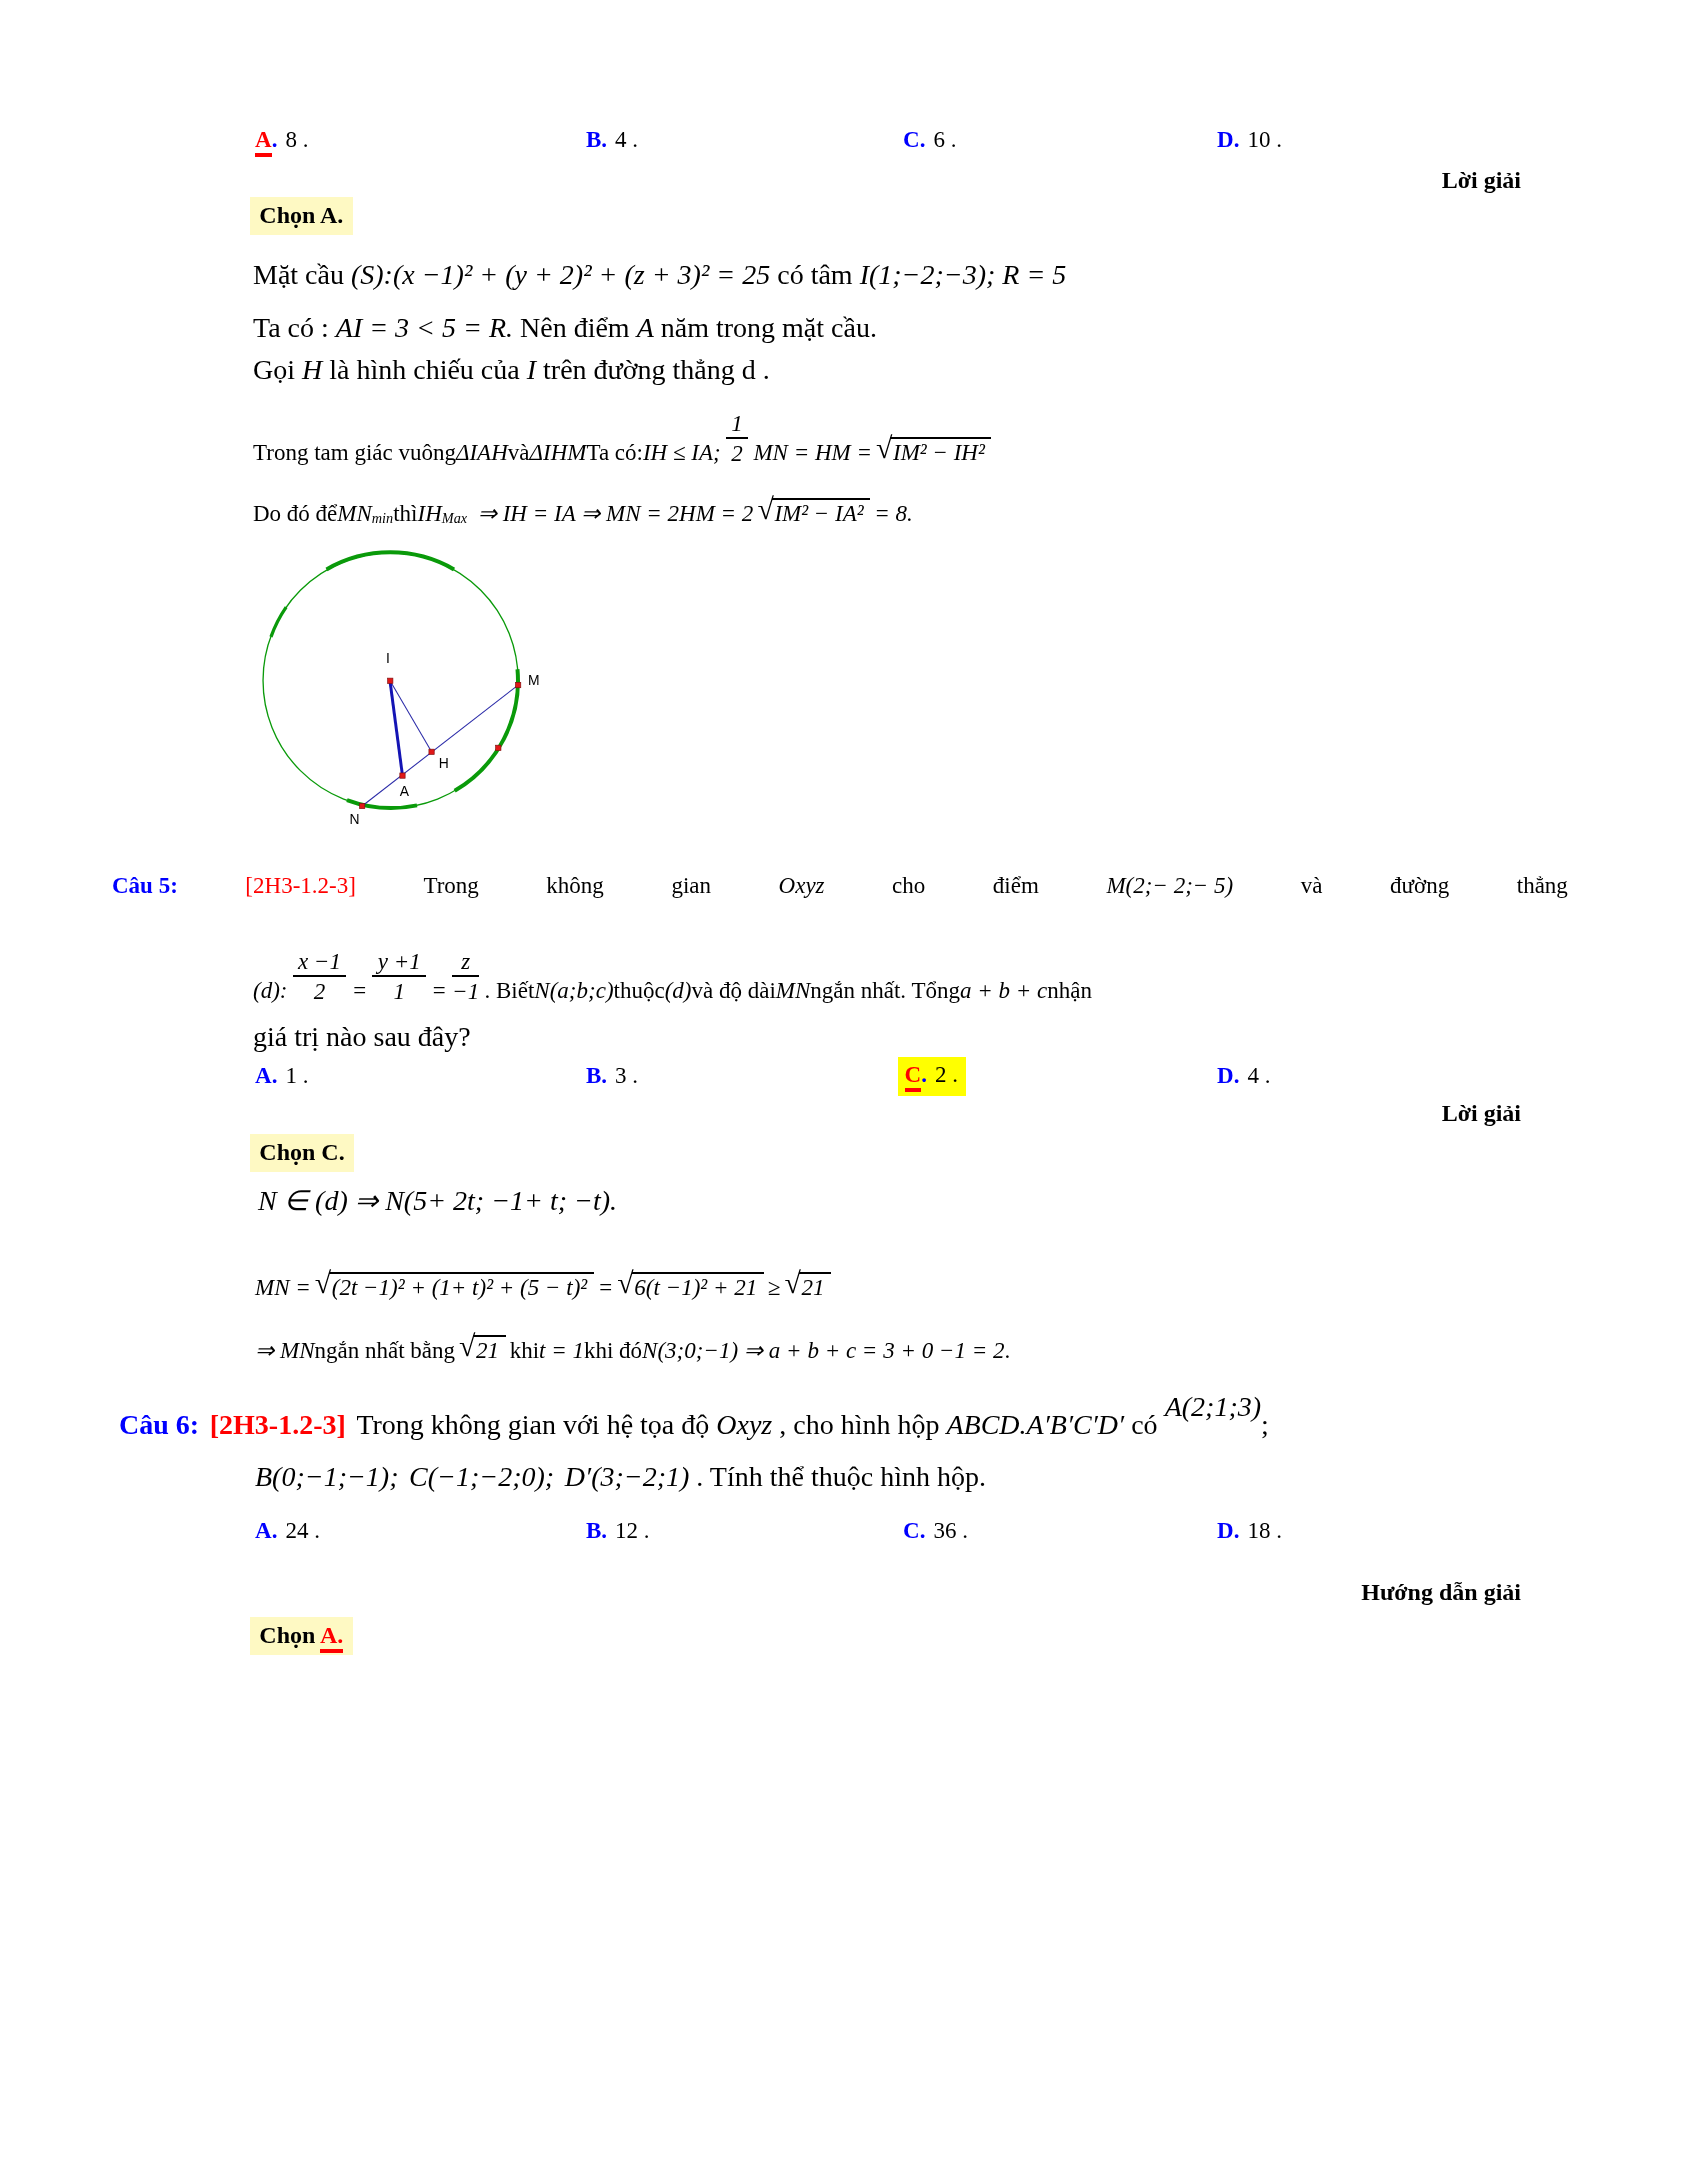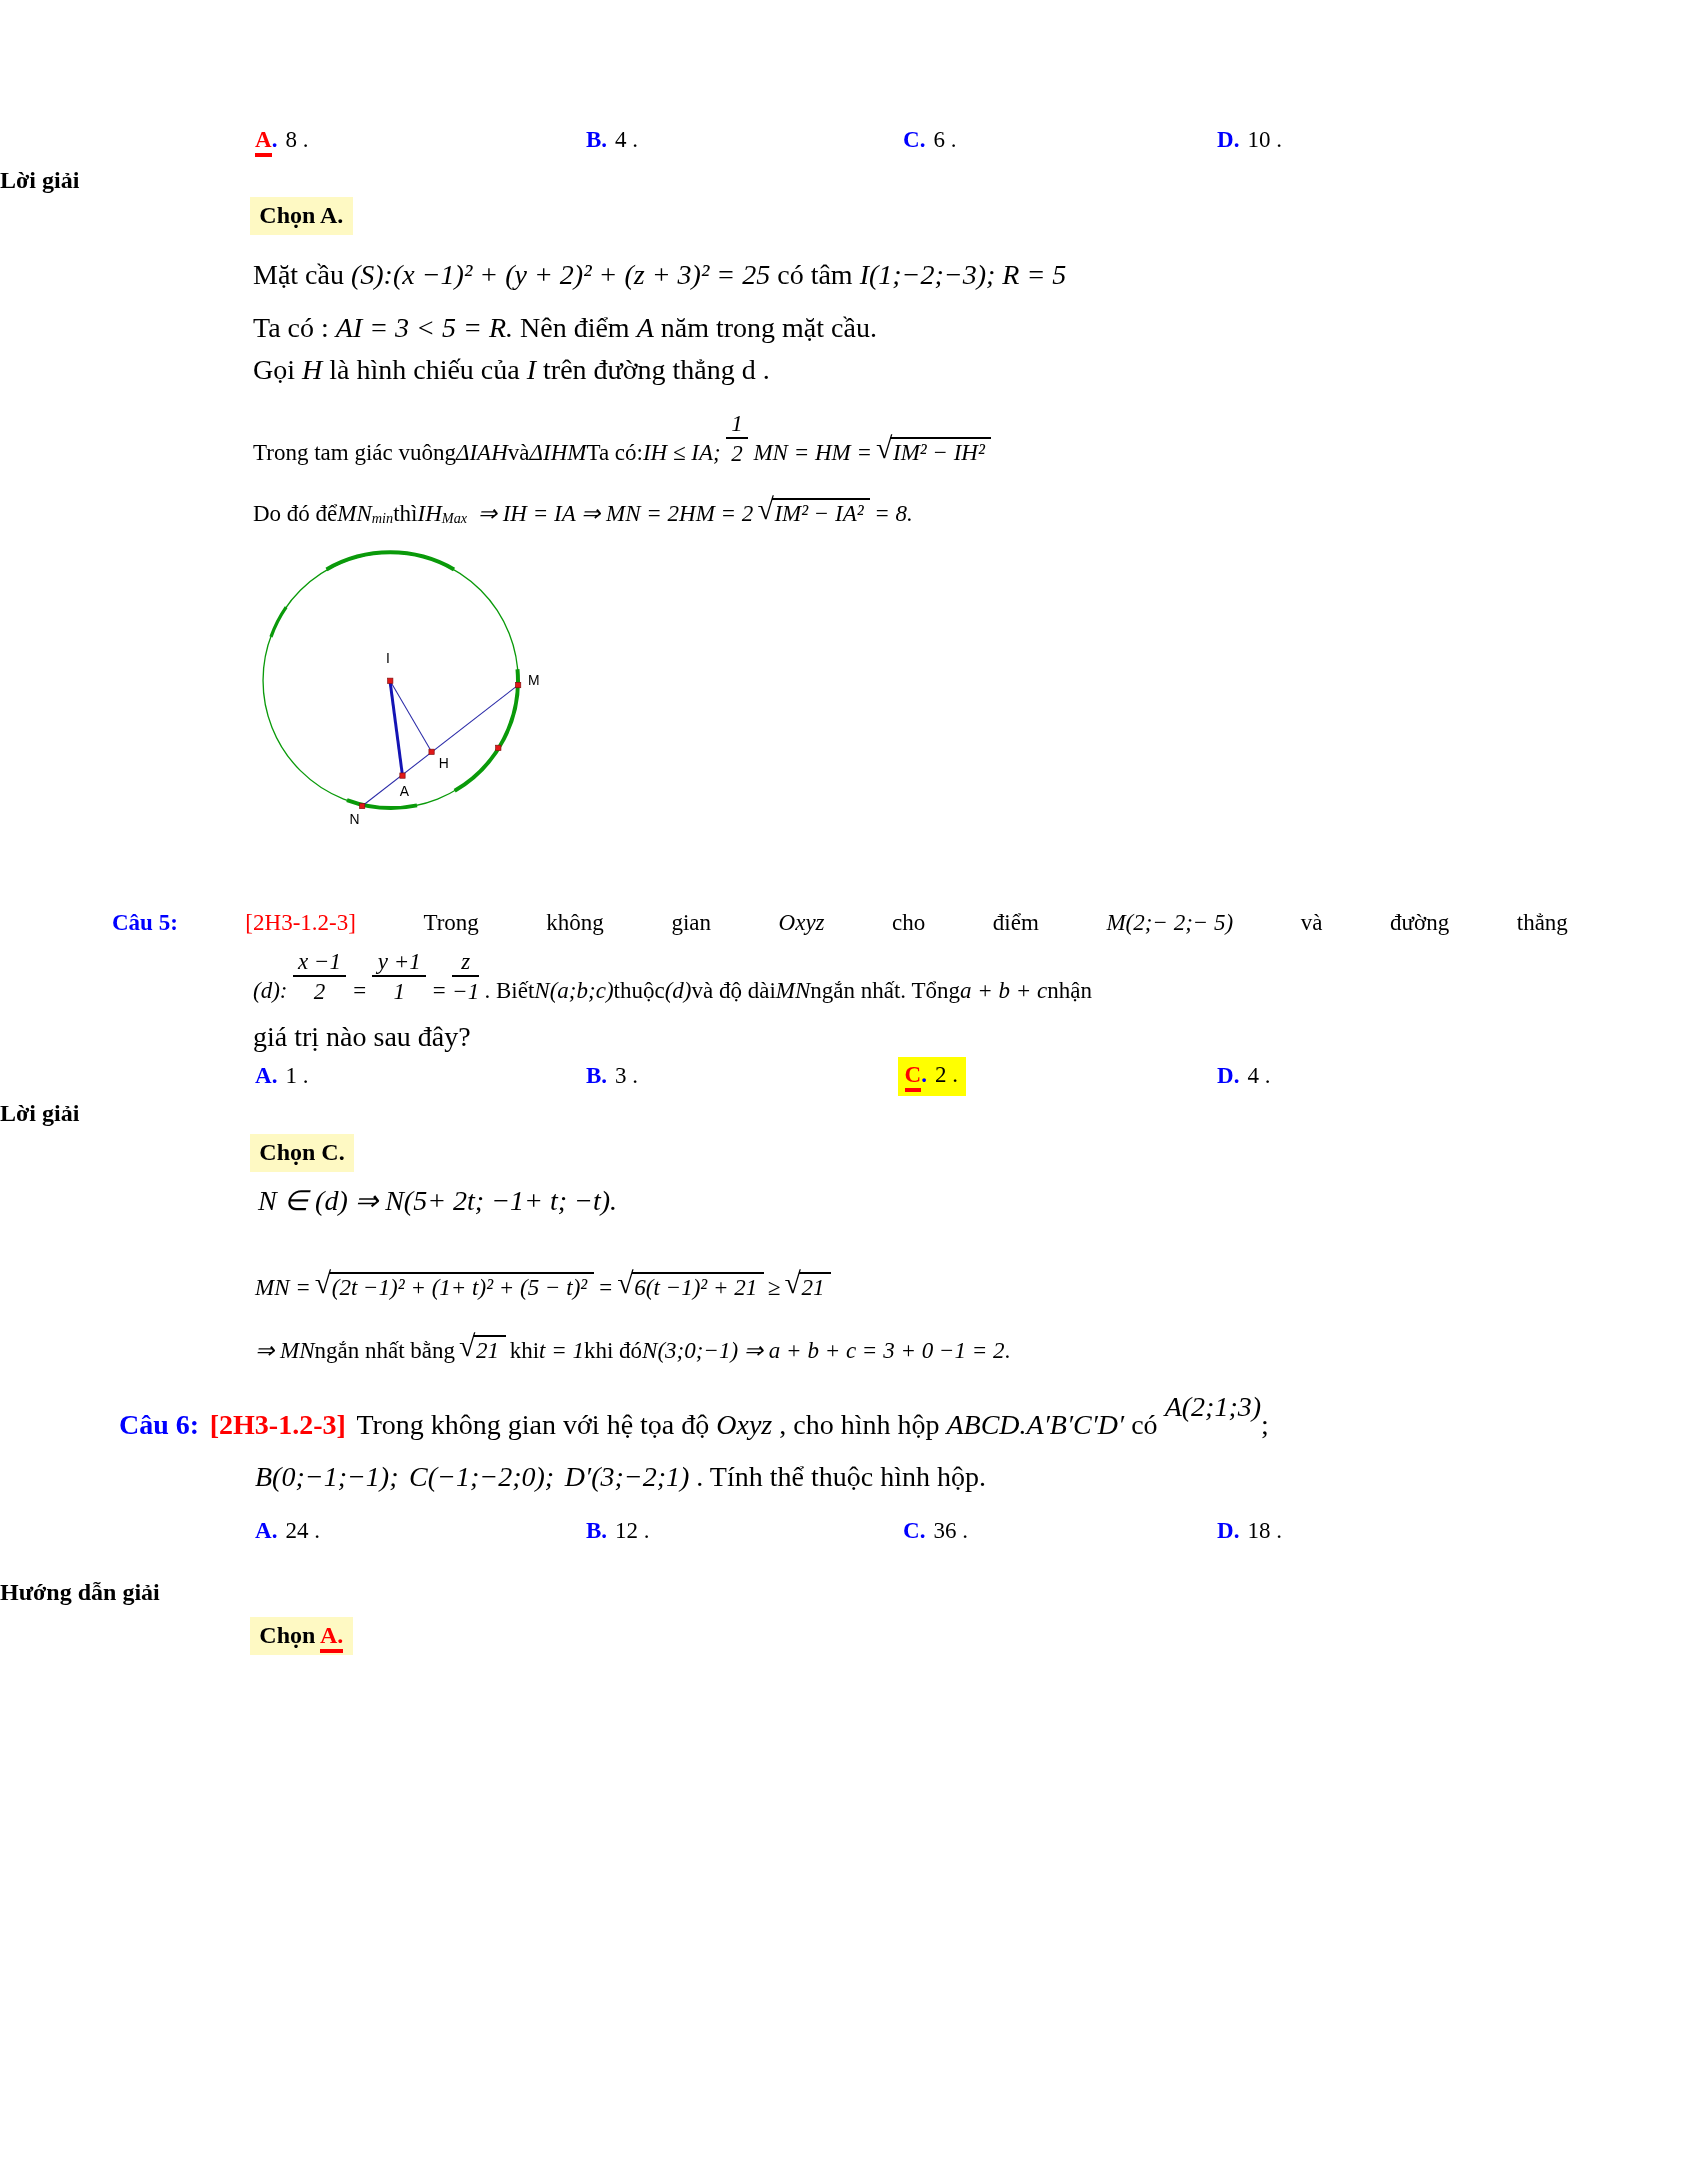--- a/index.html
+++ b/index.html
@@ -5,40 +5,40 @@
   html,body{margin:0;padding:0;background:#ffffff;}
   .page{position:relative;width:1687px;height:2183px;background:#ffffff;overflow:hidden;
         font-family:"Liberation Serif",serif;color:#000;}
   .abs{position:absolute;}
   .line{position:absolute;font-size:28px;line-height:1.25;white-space:nowrap;}
   .mathline{position:absolute;display:flex;align-items:flex-end;font-size:23px;white-space:nowrap;}
   .m{font-style:italic;}
   .b{font-weight:bold;}
   .blue{color:#0000ff;}
   .red{color:#ff0000;}
-  .center{position:absolute;left:0;width:1521px;text-align:left;font-weight:bold;font-size:24px;}
+  .center{position:absolute;left:0;width:1521px;text-align:right;font-weight:bold;font-size:24px;}
   .ans{position:absolute;font-size:23px;white-space:nowrap;}
   .ans .letter{font-weight:bold;color:#0000ff;}
   .ans .letter.red{color:#ff0000;}
   .ans .chosen{border-bottom:4.6px solid #ff0000;padding-bottom:0.7px;}
   .ans .dot{font-weight:bold;color:#0000ff;}
   .ans .val{margin-left:8px;color:#000;}
   .hl-green{position:absolute;background:#fef9c3;font-weight:bold;font-size:24px;
             padding:5.3px 9.3px;white-space:nowrap;}
   .hl-yellow{background:#ffff00;padding:5.3px 8px 8px 6.6px;}
   .frac{display:inline-block;text-align:center;vertical-align:middle;margin:0 5.3px;
         font-style:italic;line-height:1.1;}
   .frac .fn{display:block;border-bottom:2px solid #000;padding:0 5.3px 1.3px;}
   .frac .fd{display:block;padding-top:1.3px;}
   .sqrt{display:inline-flex;margin:0 4px;align-items:flex-start;}
   .sqrt .rad{font-style:normal;font-size:1.3em;line-height:0.9;margin-right:-2px;transform:translateY(-2px);}
   .sqrt .inner{border-top:2.3px solid #000;padding:1.3px 6.6px 0 2.6px;font-style:italic;}
   .sub{font-size:0.62em;vertical-align:-0.45em;}
   .raise{position:relative;top:-18.5px;display:inline-block;}
-  .jrow{position:absolute;display:flex;justify-content:space-between;font-size:23px;white-space:nowrap;margin-top:37px;}
+  .jrow{position:absolute;display:flex;justify-content:space-between;font-size:23px;white-space:nowrap;}
   .gap{display:inline-block;width:10.6px;}
 </style>
 </head>
 <body>
 
 <div class="page">
 
   <div class="ans" style="left:255px;top:127px">
     <span class="letter red chosen">A</span><span class="dot">.</span><span class="val">8 .</span>
   </div>

